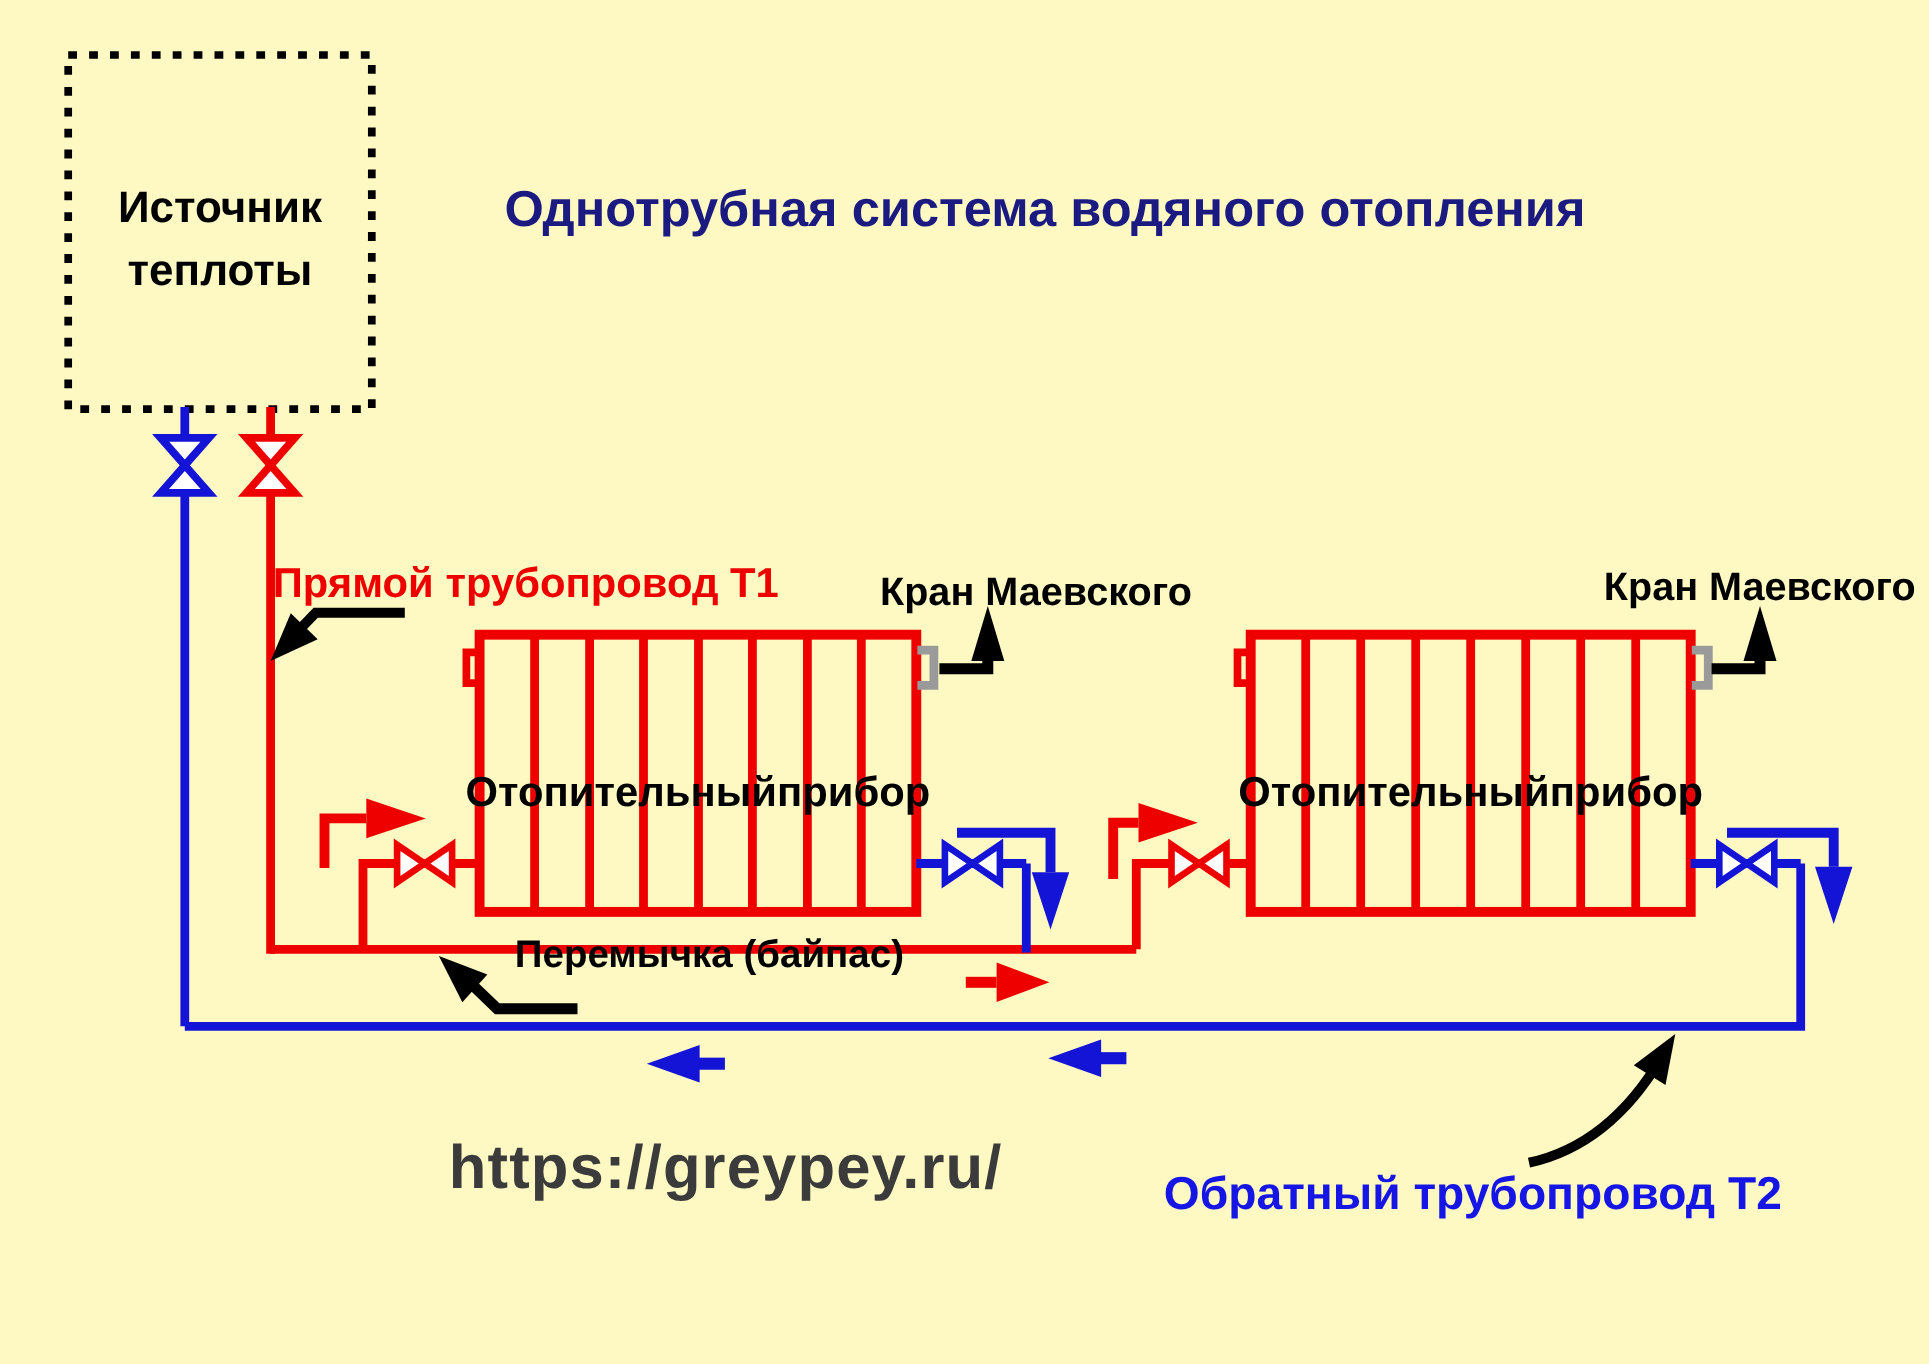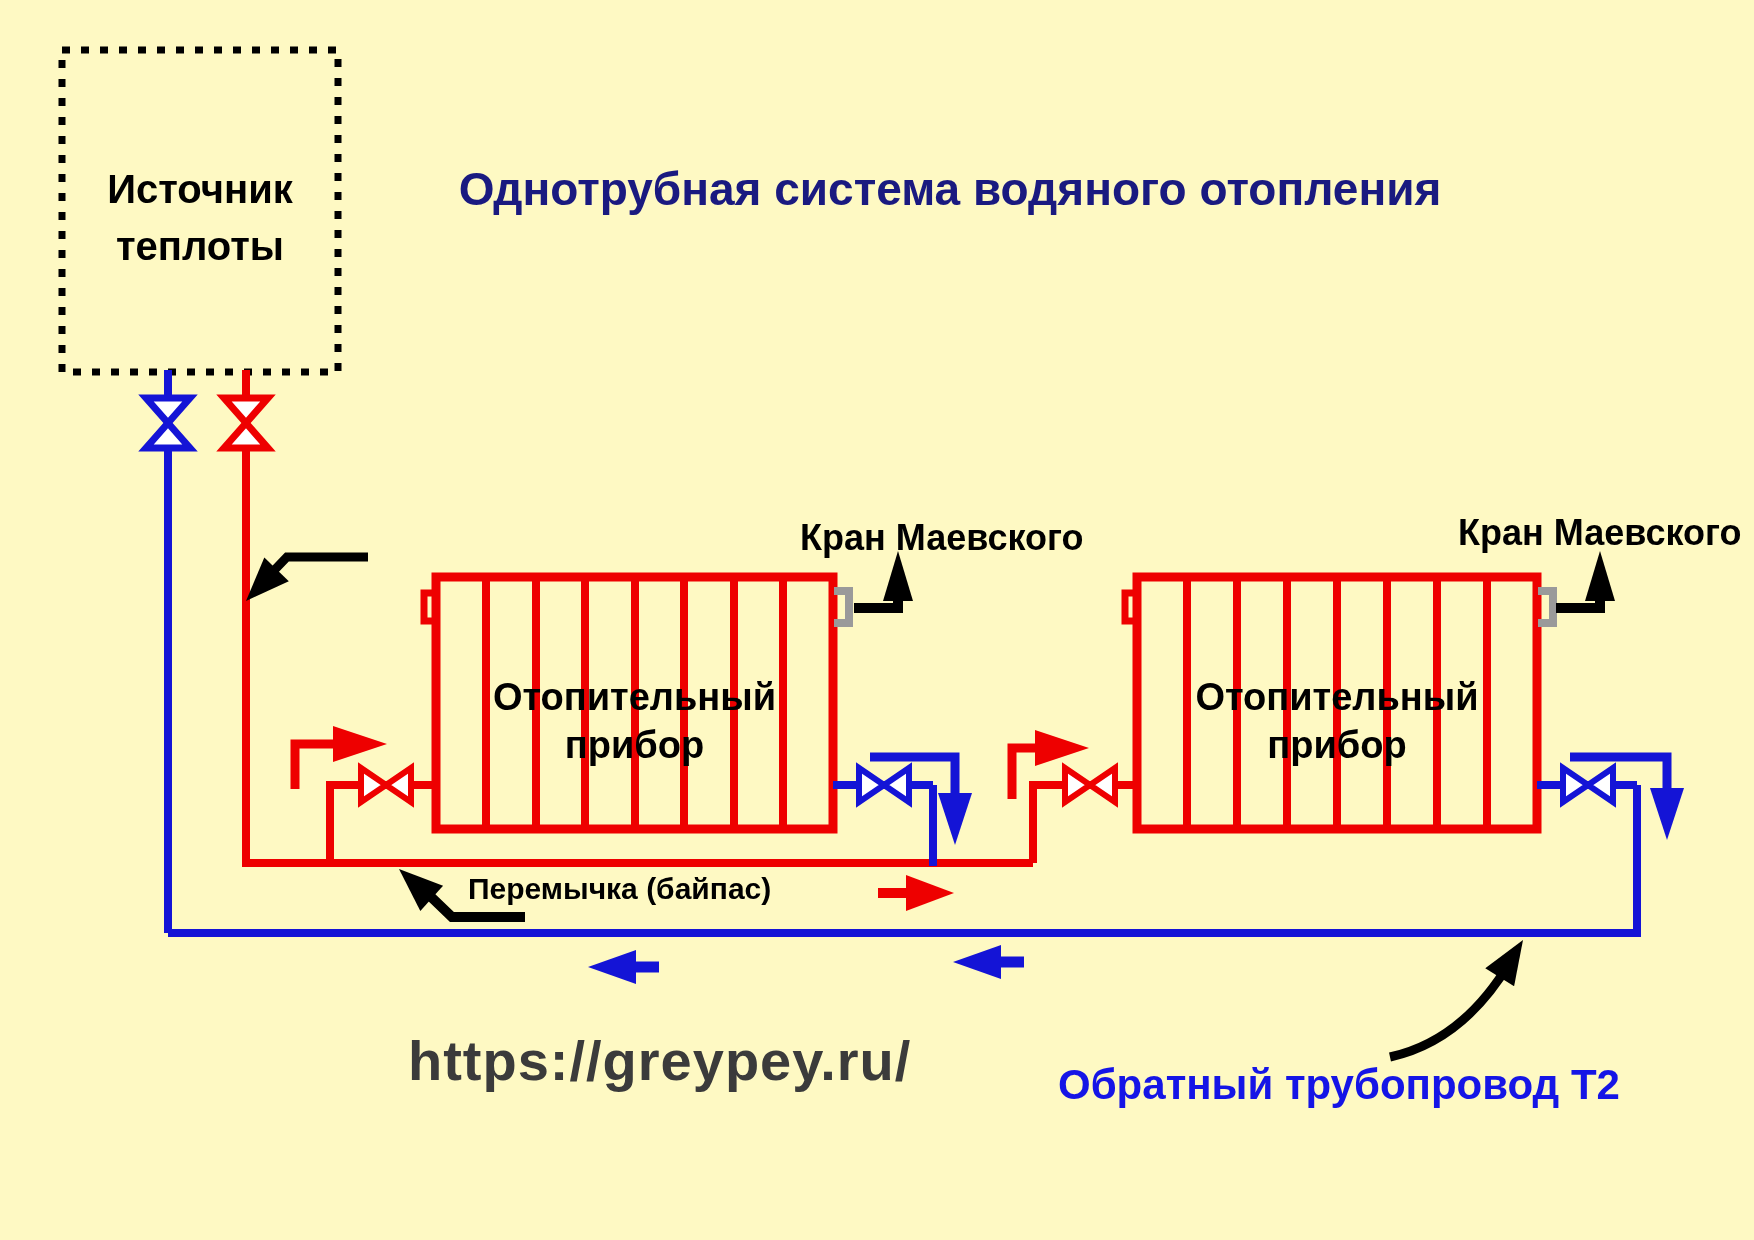--- a/index.html
+++ b/index.html
@@ -16,25 +16,25 @@
   .fr{fill:var(--pipe_red);stroke:none;} .fb{fill:var(--pipe_blue);stroke:none;} .fk{fill:var(--ink_black);stroke:none;}
   .vw{fill:#ffffff;}
   .nf{fill:none;}
   #source-label{left:62px;top:50px;width:276px;height:322px;display:flex;align-items:center;justify-content:center;
       text-align:center;font-size:40px;line-height:1.42;color:var(--ink_black);padding-top:14px;box-sizing:border-box;}
   #source-label span{display:block;width:220px;white-space:normal;}
   #main-title{left:420px;top:162px;width:1060px;text-align:center;font-size:46px;color:var(--title_navy);}
   #t1-label{left:248px;top:510px;font-size:38px;color:var(--pipe_red);}
   #km1-label{left:800px;top:517px;font-size:36px;color:var(--ink_black);}
   #km2-label{left:1458px;top:512px;font-size:36px;color:var(--ink_black);}
-  .rad-label{position:absolute;display:flex;flex-direction:column;align-items:center;justify-content:center;
+  .rad-label{position:absolute;display:flex;align-items:center;justify-content:center;
       text-align:center;font-weight:bold;font-size:38px;line-height:48px;color:var(--ink_black);padding-top:36px;box-sizing:border-box;}
   #rad1-label{left:436px;top:577px;width:397px;height:252px;}
   #rad2-label{left:1137px;top:577px;width:400px;height:252px;}
-  #bypass-label{left:468px;top:872px;font-size:30px;color:var(--ink_black);}
+  #bypass-label{left:468px;top:848px;font-size:35px;color:var(--ink_black);}
   #t2-label{left:1058px;top:1061px;font-size:42px;color:var(--label_blue);}
   #url-label{left:408px;top:1028px;font-size:56px;font-weight:bold;color:var(--url_gray);letter-spacing:1px;}
 </style>
 </head>
 <body>
 
 <div id="canvas">
 
   <svg id="diagram" width="1754" height="1240" viewBox="0 0 1754 1240">
 
@@ -158,20 +158,21 @@
       <polygon points="0,0 -44,-17 -44,17" class="fk" transform="translate(1523,940) rotate(-58)"></polygon>
     </g>
   </svg>
 
   <div id="source-label" class="lbl">
     <span>Источник теплоты</span>
   </div>
 
   <div id="main-title" class="lbl">Однотрубная система водяного отопления</div>
 
+  <div id="t1-label" class="lbl">Прямой трубопровод Т1</div>
 
   <div id="km1-label" class="lbl">Кран Маевского</div>
 
   <div id="km2-label" class="lbl">Кран Маевского</div>
 
   <div id="rad1-label" class="rad-label">
     <span>Отопительный</span>
     <span>прибор</span>
   </div>
 

